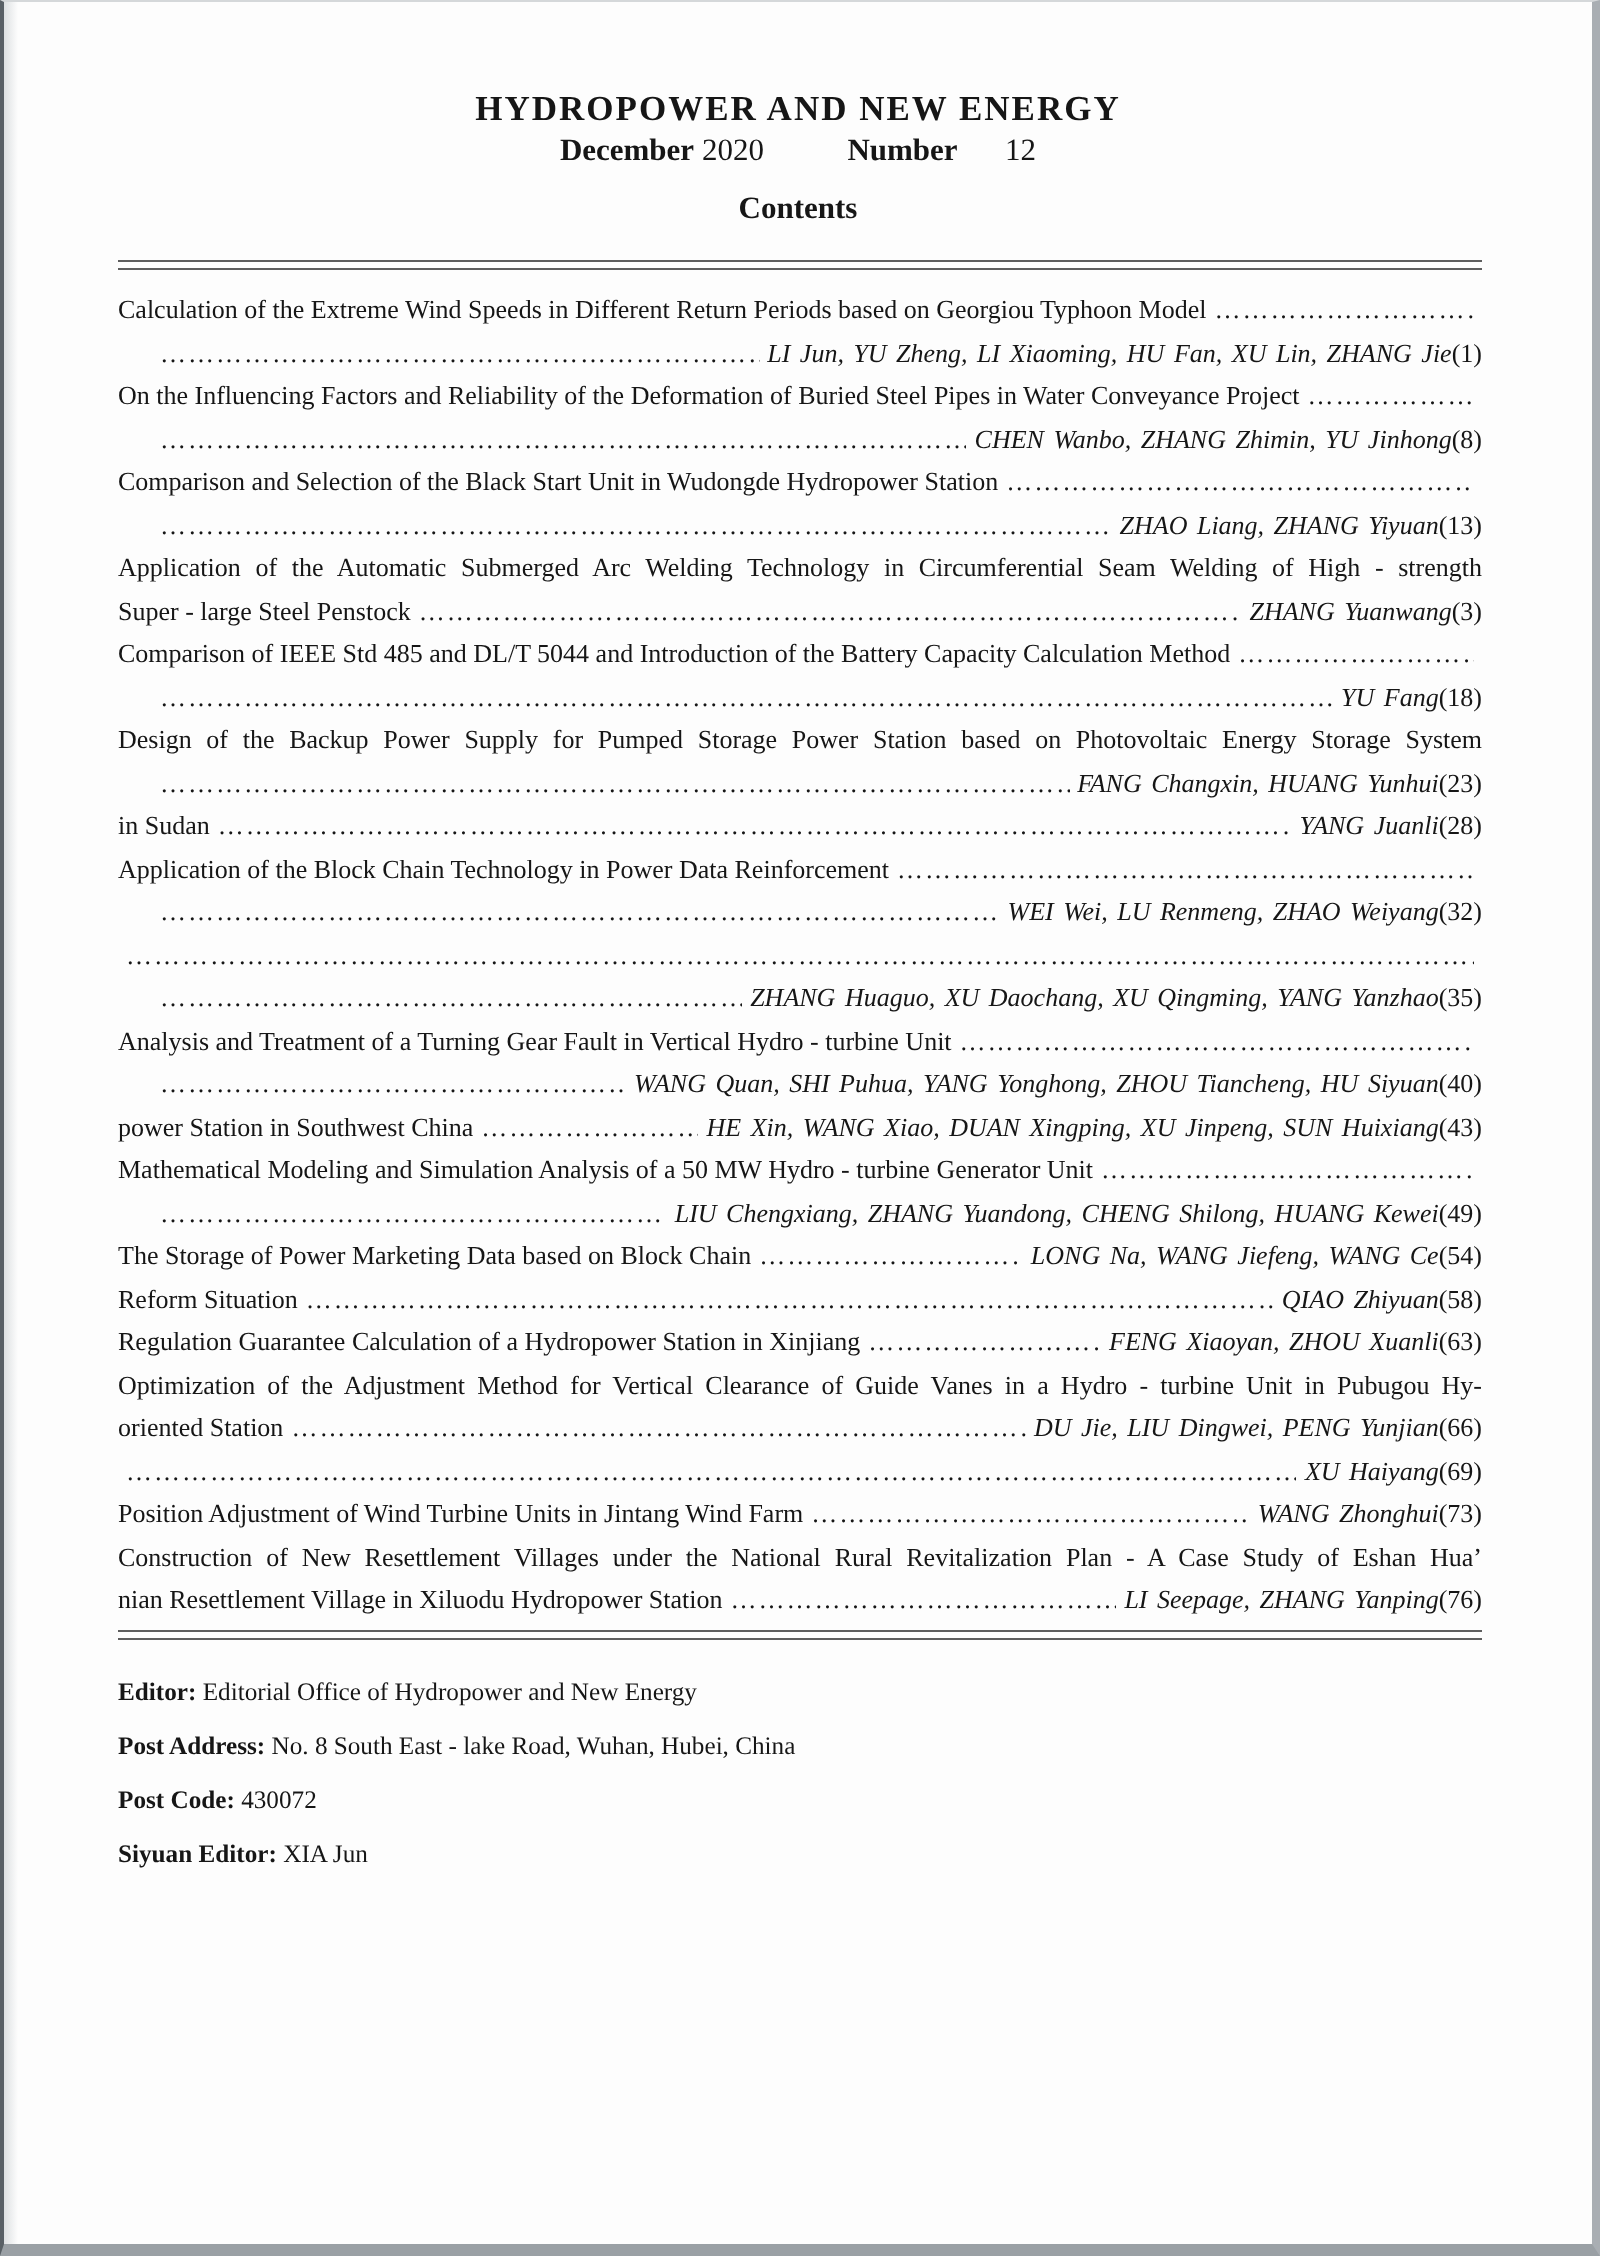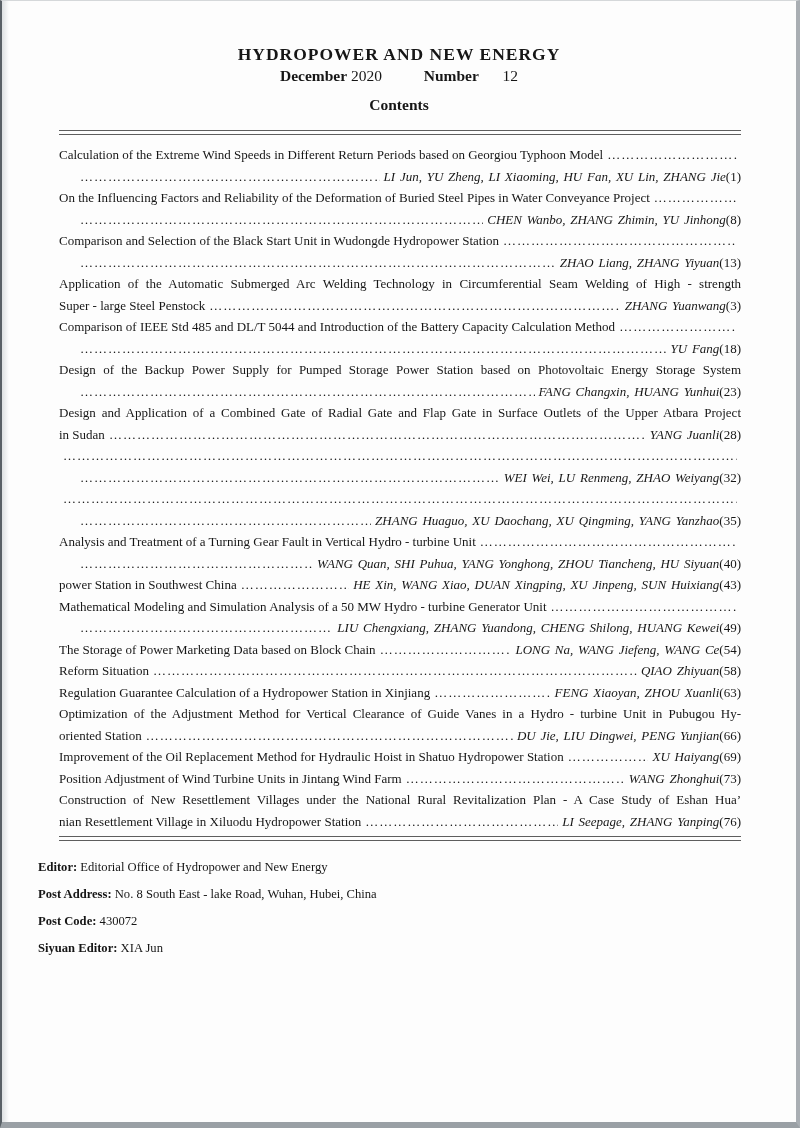--- a/index.html
+++ b/index.html
@@ -64,21 +64,21 @@
   .dots {
     flex: 1 1 0;
     min-width: 10px;
     overflow: hidden;
     white-space: nowrap;
     margin: 0 4px;
     letter-spacing: 1px;
   }
   .authors { font-style: italic; white-space: nowrap; word-spacing: 1.5px; flex: 0 0 auto; }
   .pg { white-space: nowrap; flex: 0 0 auto; }
-  .footer { padding: 13px 55px 0 36px; font-size: 12.6px; }
+  .footer { padding: 13px 55px 0 57px; font-size: 12.6px; }
   .footer .row { line-height: 27px; }
   .flabel { font-weight: bold; }
 </style>
 </head>
 <body>
 
 <div class="page">
 
   <div class="header">
     <div class="journal-title">HYDROPOWER AND NEW ENERGY</div>
@@ -151,30 +151,30 @@
       </div>
       <div class="entry">
         <div class="line just"><span class="t">Design of the Backup Power Supply for Pumped Storage Power Station based on Photovoltaic Energy Storage System</span></div>
         <div class="line indent">
           <span class="dots">………………………………………………………………………………………………………………………………………………………………………………………………………………………………………………………………………………………………………………………………………………………………………………………………………………</span>
           <span class="authors">FANG Changxin, HUANG Yunhui</span>
           <span class="pg">(23)</span>
         </div>
       </div>
       <div class="entry">
-        <div class="line just"><span class="t">Design and Application of a Combined Gate of Radial Gate and Flap Gate in Surface Outlets of the Upper Atbara Project</span></div>
         <div class="line">
           <span class="t">in Sudan</span>
           <span class="dots">………………………………………………………………………………………………………………………………………………………………………………………………………………………………………………………………………………………………………………………………………………………………………………………………………………</span>
           <span class="authors">YANG Juanli</span>
           <span class="pg">(28)</span>
         </div>
       </div>
       <div class="entry">
         <div class="line">
+          <span class="t">Application of the Block Chain Technology in Power Data Reinforcement</span>
           <span class="dots">………………………………………………………………………………………………………………………………………………………………………………………………………………………………………………………………………………………………………………………………………………………………………………………………………………</span>
         </div>
         <div class="line indent">
           <span class="dots">………………………………………………………………………………………………………………………………………………………………………………………………………………………………………………………………………………………………………………………………………………………………………………………………………………</span>
           <span class="authors">WEI Wei, LU Renmeng, ZHAO Weiyang</span>
           <span class="pg">(32)</span>
         </div>
       </div>
       <div class="entry">
         <div class="line">
@@ -244,21 +244,20 @@
         <div class="line just"><span class="t">Optimization of the Adjustment Method for Vertical Clearance of Guide Vanes in a Hydro - turbine Unit in Pubugou Hy-</span></div>
         <div class="line">
           <span class="t">oriented Station</span>
           <span class="dots">………………………………………………………………………………………………………………………………………………………………………………………………………………………………………………………………………………………………………………………………………………………………………………………………………………</span>
           <span class="authors">DU Jie, LIU Dingwei, PENG Yunjian</span>
           <span class="pg">(66)</span>
         </div>
       </div>
       <div class="entry">
         <div class="line">
-          <span class="t">Improvement of the Oil Replacement Method for Hydraulic Hoist in Shatuo Hydropower Station</span>
           <span class="dots">………………………………………………………………………………………………………………………………………………………………………………………………………………………………………………………………………………………………………………………………………………………………………………………………………………</span>
           <span class="authors">XU Haiyang</span>
           <span class="pg">(69)</span>
         </div>
       </div>
       <div class="entry">
         <div class="line">
           <span class="t">Position Adjustment of Wind Turbine Units in Jintang Wind Farm</span>
           <span class="dots">………………………………………………………………………………………………………………………………………………………………………………………………………………………………………………………………………………………………………………………………………………………………………………………………………………</span>
           <span class="authors">WANG Zhonghui</span>

